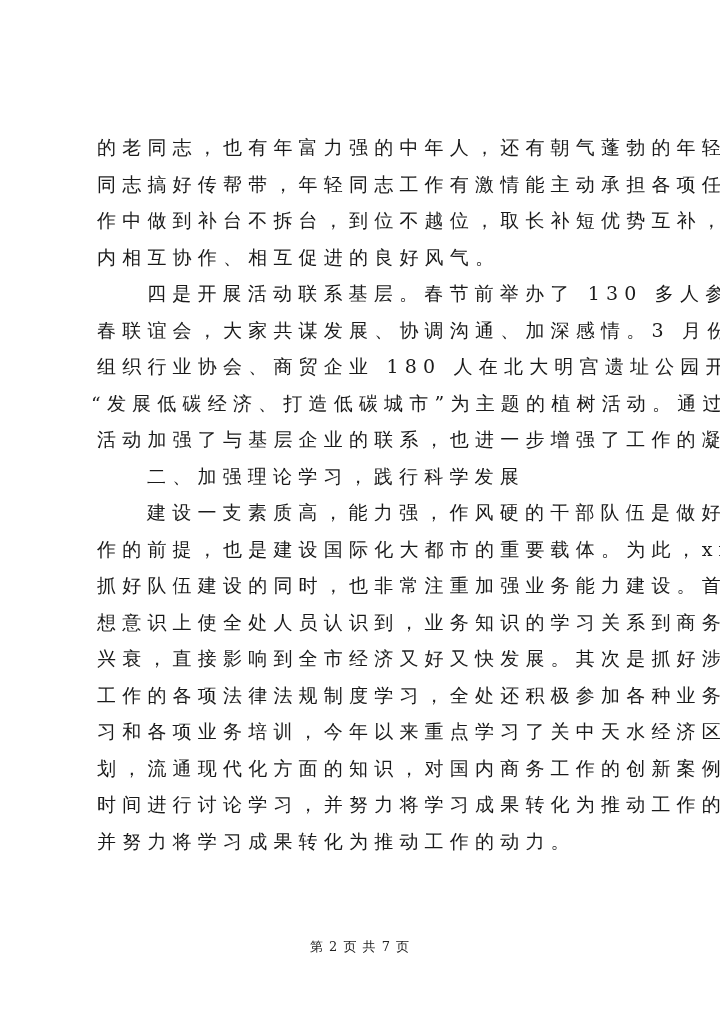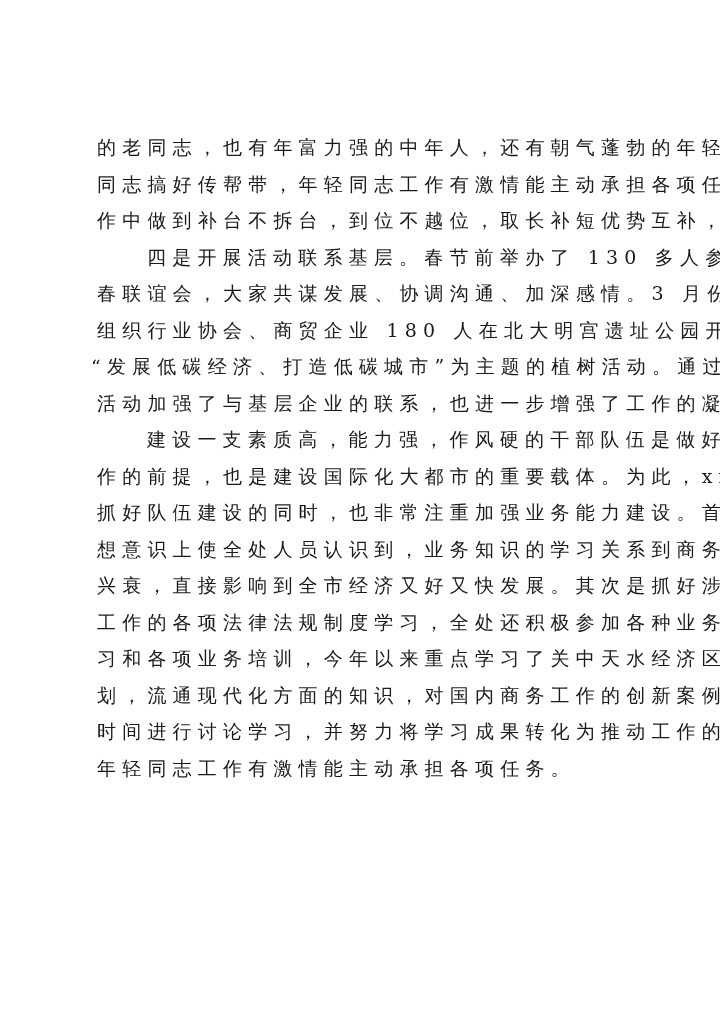--- a/index.html
+++ b/index.html
@@ -50,30 +50,33 @@
     }
   </style>
 </head>
 <body>
 
 <div class="page">
   <div class="body-text">
     <div class="line">的老同志，也有年富力强的中年人，还有朝气蓬勃的年轻人，老</div>
     <div class="line">同志搞好传帮带，年轻同志工作有激情能主动承担各项任务。工</div>
     <div class="line">作中做到补台不拆台，到位不越位，取长补短优势互补，形成处</div>
+    <div class="line">内相互协作、相互促进的良好风气。</div>
     <div class="line indent">四是开展活动联系基层。春节前举办了 130 多人参加的迎新</div>
     <div class="line">春联谊会，大家共谋发展、协调沟通、加深感情。3 月份，处室</div>
     <div class="line">组织行业协会、商贸企业 180 人在北大明宫遗址公园开展了以</div>
     <div class="line" style="margin-left:-6px;">“发展低碳经济、打造低碳城市”为主题的植树活动。通过系列</div>
     <div class="line">活动加强了与基层企业的联系，也进一步增强了工作的凝聚力。</div>
+    <div class="line indent">二、加强理论学习，践行科学发展</div>
     <div class="line indent">建设一支素质高，能力强，作风硬的干部队伍是做好商务工</div>
     <div class="line">作的前提，也是建设国际化大都市的重要载体。为此，xx 处在</div>
     <div class="line">抓好队伍建设的同时，也非常注重加强业务能力建设。首先从思</div>
     <div class="line">想意识上使全处人员认识到，业务知识的学习关系到商务事业的</div>
     <div class="line">兴衰，直接影响到全市经济又好又快发展。其次是抓好涉及商务</div>
     <div class="line">工作的各项法律法规制度学习，全处还积极参加各种业务知识学</div>
     <div class="line">习和各项业务培训，今年以来重点学习了关中天水经济区发展规</div>
     <div class="line">划，流通现代化方面的知识，对国内商务工作的创新案例，集中</div>
     <div class="line">时间进行讨论学习，并努力将学习成果转化为推动工作的动力，</div>
-    <div class="line">年轻同志工作有激情能主动承担各项任务。</div>
+    <div class="line">并努力将学习成果转化为推动工作的动力。</div>
   </div>
 
+  <div class="footer">第 2 页  共 7 页</div>
 </div>
 
 </body></html>

